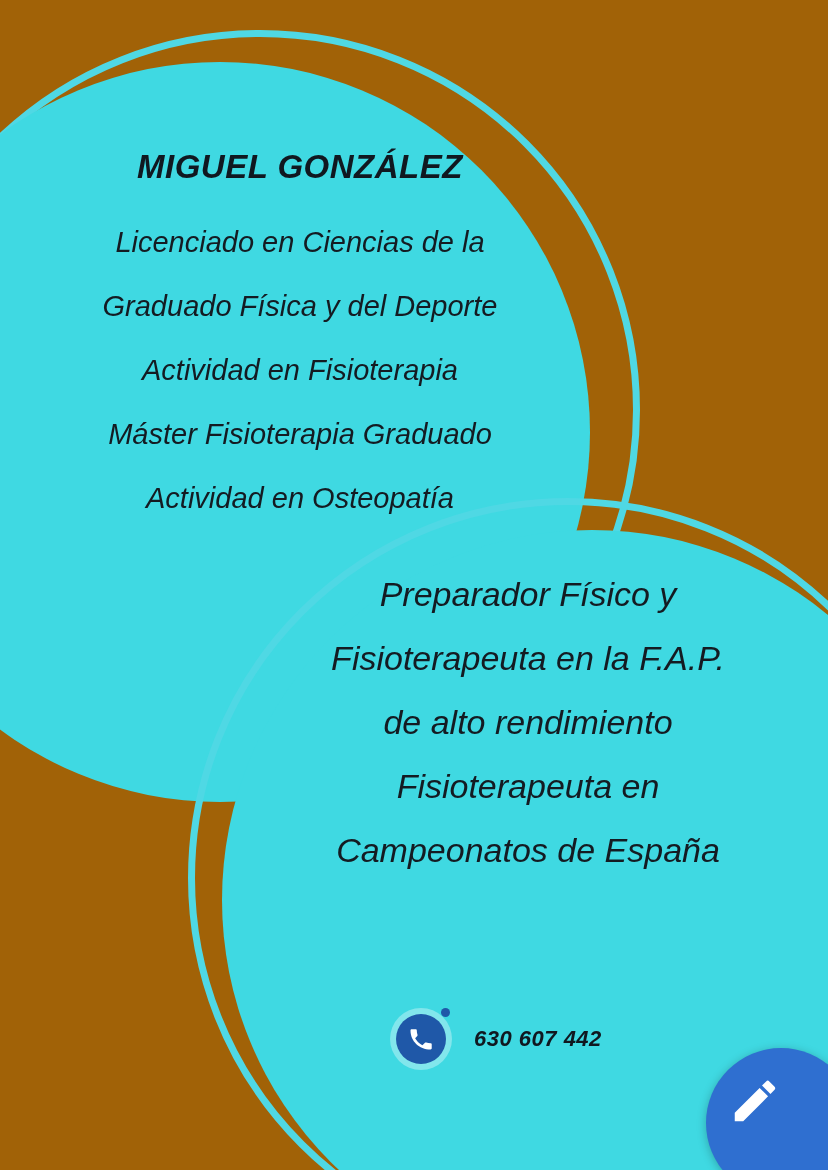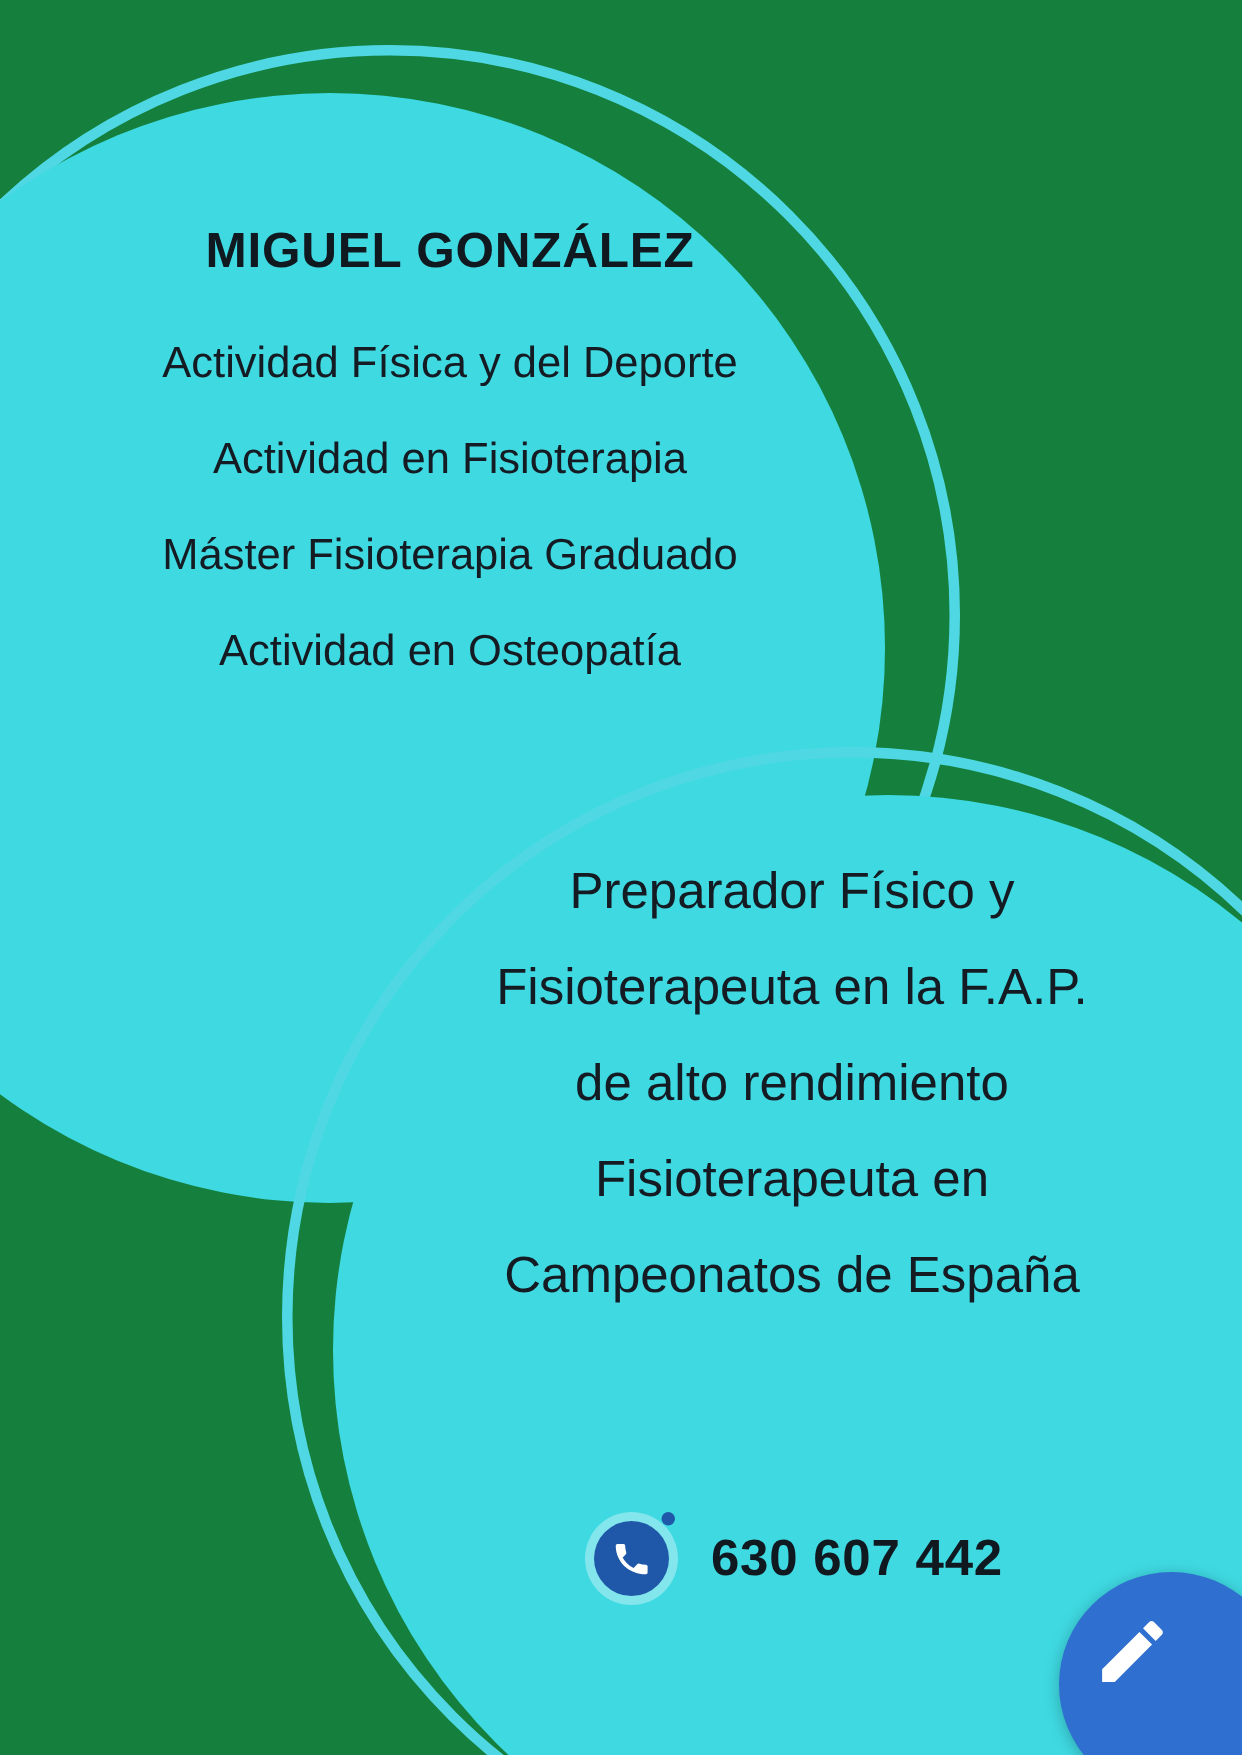--- a/index.html
+++ b/index.html
@@ -11,22 +11,23 @@
     width: 828px;
     height: 1170px;
     overflow: hidden;
     font-family: "Liberation Sans", sans-serif;
     position: relative;
   }
 
   #card {
     position: absolute;
     inset: 0;
-    background: #15803d;
+    background: #a16207;
     overflow: hidden;
+    font-style: italic;
   }
 
   
   .circle-outline-top {
     position: absolute;
     left: -120px;
     top: 30px;
     width: 760px;
     height: 760px;
     border-radius: 50%;
@@ -135,21 +136,21 @@
   .phone-badge .dot {
     position: absolute;
     right: 2px;
     top: 0px;
     width: 9px;
     height: 9px;
     border-radius: 50%;
     background: #1f58a8;
   }
   .phone-number {
-    font-size: 34px;
+    font-size: 22px;
     font-weight: bold;
     color: #101820;
     letter-spacing: 0.5px;
   }
 
   
   .fab {
     position: absolute;
     right: -28px;
     bottom: -28px;
@@ -174,21 +175,22 @@
 <div id="card">
 
   <div class="circle-outline-top"></div>
   <div class="circle-fill-top"></div>
 
   <div class="circle-outline-bottom"></div>
   <div class="circle-fill-bottom"></div>
 
   <div class="text-top">
     <div class="name">MIGUEL GONZÁLEZ</div>
-    <div class="line">Actividad Física y del Deporte</div>
+    <div class="line">Licenciado en Ciencias de la</div>
+    <div class="line">Graduado Física y del Deporte</div>
     <div class="line">Actividad en Fisioterapia</div>
     <div class="line">Máster Fisioterapia Graduado</div>
     <div class="line">Actividad en Osteopatía</div>
   </div>
 
   <div class="text-bottom">
     <div class="line">Preparador Físico y</div>
     <div class="line">Fisioterapeuta en la F.A.P.</div>
     <div class="line">de alto rendimiento</div>
     <div class="line">Fisioterapeuta en</div>

